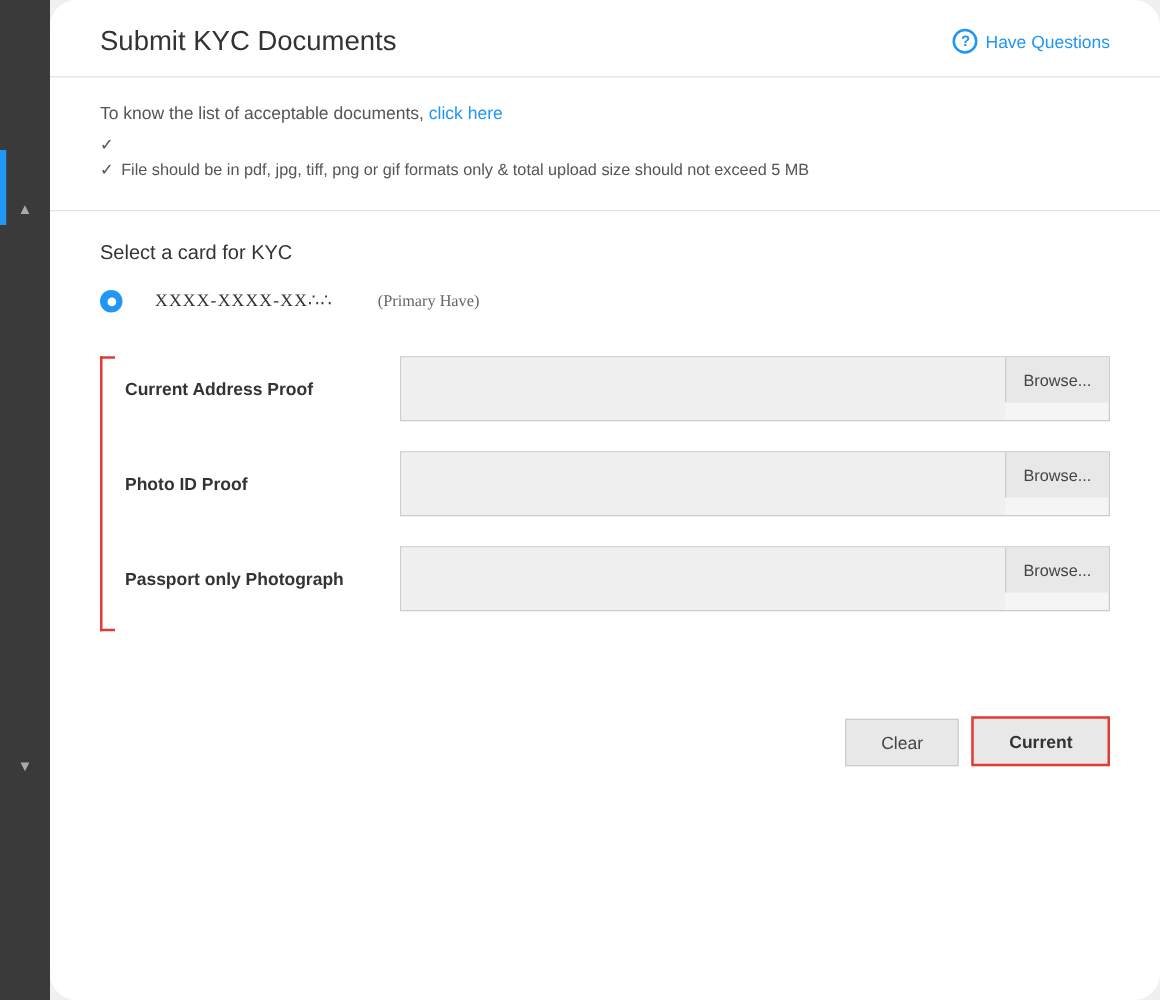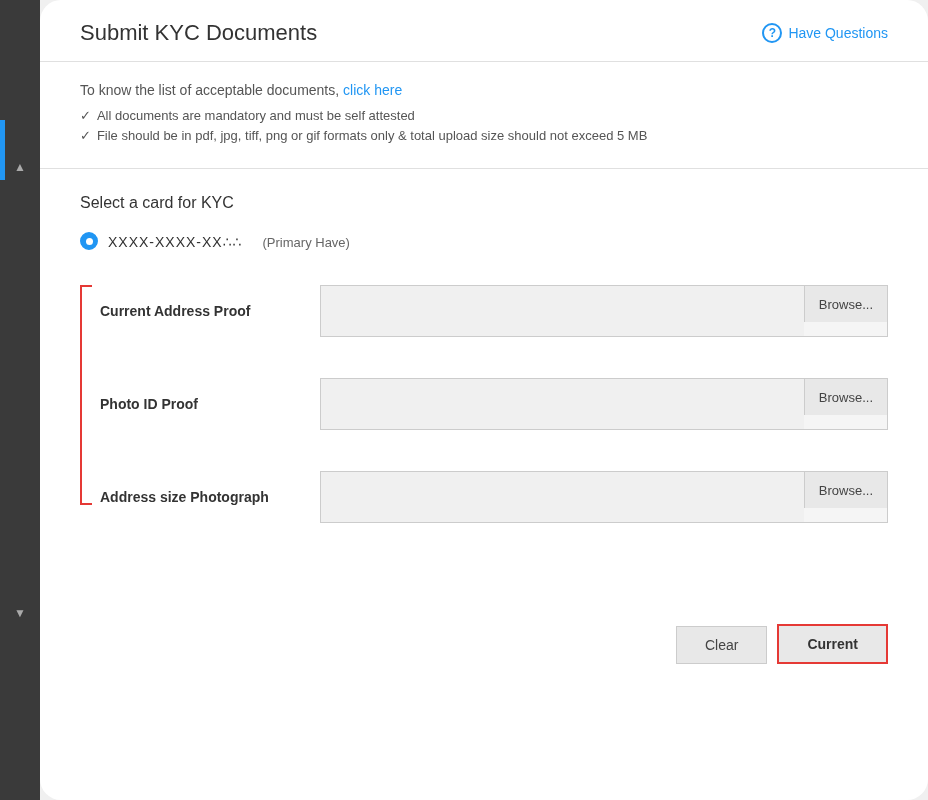--- a/index.html
+++ b/index.html
@@ -135,23 +135,24 @@
 
     .section-title {
       font-size: 16px;
       font-weight: 400;
       color: #333;
       margin-bottom: 20px;
     }
 
     .radio-option {
       display: flex;
-      align-items: flex-end;
-      gap: 10px;
+      align-items: center;
+      gap: 26px;
       margin-bottom: 10px;
+      font-family: Liberation Serif, serif;
     }
 
     .radio-custom {
       width: 18px;
       height: 18px;
       border-radius: 50%;
       border: 2px solid #2196F3;
       background: #2196F3;
       display: flex;
       align-items: center;
@@ -191,21 +192,21 @@
       width: 12px;
       height: 220px;
       border-left: 2px solid #e53935;
       border-top: 2px solid #e53935;
       border-bottom: 2px solid #e53935;
     }
 
     .upload-row {
       display: flex;
       align-items: center;
-      margin-bottom: 41px;
+      margin-bottom: 24px;
       padding-left: 20px;
       justify-content: space-between;
     }
 
     .upload-label {
       font-size: 14px;
       font-weight: bold;
       color: #333;
       width: 220px;
       flex-shrink: 0;
@@ -291,21 +292,20 @@
     </a>
   </div>
 
   <div class="info-section">
     <div class="click-here-line">
       <span>To know the list of acceptable documents, </span>
       <a class="click-here-link">click here</a>
     </div>
     <div class="info-item">
       <span class="checkmark">✓</span>
-      <span>All documents are mandatory and must be self attested</span>
     </div>
     <div class="info-item">
       <span class="checkmark">✓</span>
       <span>File should be in pdf, jpg, tiff, png or gif formats only &amp; total upload size should not exceed 5 MB</span>
     </div>
   </div>
 
   <div class="kyc-section">
     <h2 class="section-title">Select a card for KYC</h2>
     <div class="radio-option">
@@ -330,21 +330,21 @@
 
     <div class="upload-row">
       <span class="upload-label">Photo ID Proof</span>
       <div class="file-input-container">
         <input class="file-input-field" type="text" readonly="" style="">
         <button class="browse-btn">Browse...</button>
       </div>
     </div>
 
     <div class="upload-row">
-      <span class="upload-label">Address size Photograph</span>
+      <span class="upload-label">Passport only Photograph</span>
       <div class="file-input-container">
         <input class="file-input-field" type="text" readonly="" style="">
         <button class="browse-btn">Browse...</button>
       </div>
     </div>
   </div>
 
   <div class="action-buttons">
     <button class="clear-btn">Clear</button>
     <button class="submit-btn">Current</button>

